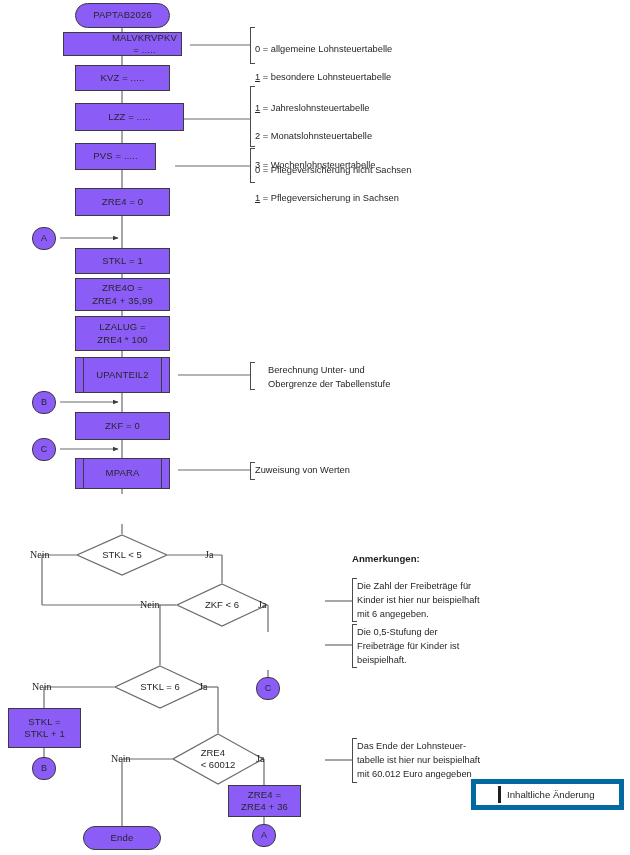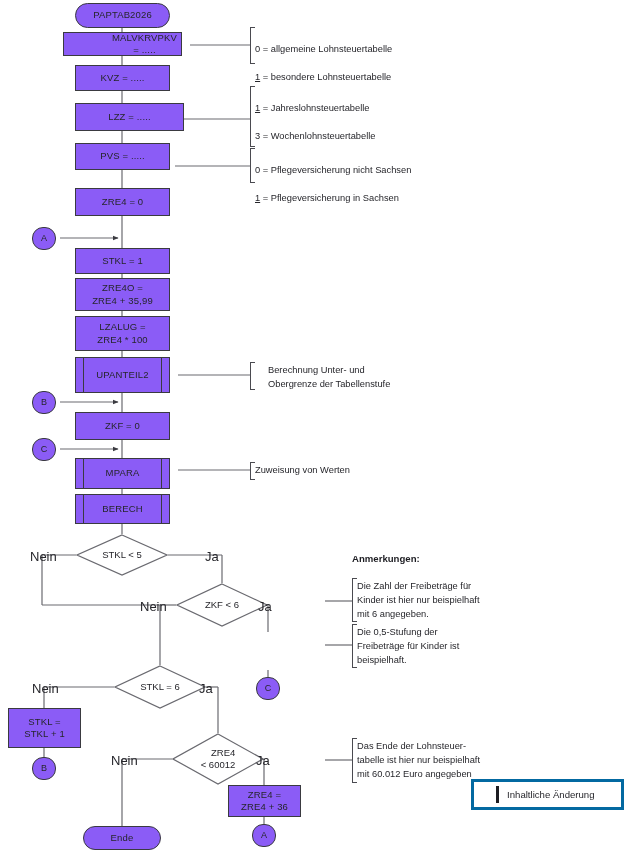--- a/index.html
+++ b/index.html
@@ -70,30 +70,31 @@
   }
   .decision .dlabel {
     position: absolute;
     left: 0;
     top: 0;
     right: 0;
     bottom: 0;
     display: flex;
     align-items: center;
     justify-content: center;
-    text-align: right;
+    text-align: left;
     color: #26262b;
     font-size: 9.5px;
     line-height: 1.25;
   }
   .edgelabel {
     position: absolute;
     color: #26262b;
-    font-size: 13px;
+    font-size: 10px;
     white-space: nowrap;
+    font-family: Liberation Serif, serif;
   }
   .note {
     position: absolute;
     color: #26262b;
     font-size: 9.3px;
     line-height: 1.52;
     white-space: pre-line;
     padding-left: 5px;
   }
   .note-bracket {
@@ -106,21 +107,21 @@
   .heading {
     position: absolute;
     color: #1d1d22;
     font-size: 9.6px;
     font-weight: bold;
     white-space: nowrap;
   }
   .legendbox {
     position: absolute;
     box-sizing: border-box;
-    border: 3px solid #0369a1;
+    border: 5px solid #0369a1;
     background: #ffffff;
     display: flex;
     align-items: center;
   }
   .legendbar {
     width: 2.6px;
     height: 17px;
     background: #1d1d22;
     margin-left: 22px;
   }
@@ -216,21 +217,21 @@
   </div>
 
   <div class="node process" style="left:75px; top:65px; width:95px; height:26px;">
     <span>KVZ = .....</span>
   </div>
 
   <div class="node process" style="left:75px; top:103px; width:109px; height:28px;">
     <span>LZZ = .....</span>
   </div>
 
-  <div class="node process" style="left:75px; top:143px; width:95px; height:27px;">
+  <div class="node process" style="left:75px; top:143px; width:81px; height:27px;">
     <span>PVS = .....</span>
   </div>
 
   <div class="node process" style="left:75px; top:188px; width:95px; height:28px;">
     <span>ZRE4 = 0</span>
   </div>
 
   <div class="node process" style="left:75px; top:248px; width:95px; height:26px;">
     <span>STKL = 1</span>
   </div>
@@ -250,23 +251,20 @@
   </div>
 
   <div class="node process" style="left:75px; top:412px; width:95px; height:28px;">
     <span>ZKF = 0</span>
   </div>
 
   <div class="node subroutine" style="left:75px; top:458px; width:95px; height:31px;">
     <span>MPARA</span>
   </div>
 
-  <div class="node subroutine" style="left:75px; top:494px; width:95px; height:30px;">
-    <span>BERECH</span>
-  </div>
 
 
   <div class="node process" style="left:8px; top:708px; width:73px; height:40px; white-space:pre-line;">
     <span>STKL =
 STKL + 1</span>
   </div>
 
   <div class="node process" style="left:228px; top:785px; width:73px; height:32px; white-space:pre-line;">
     <span>ZRE4 =
 ZRE4 + 36</span>
@@ -338,20 +336,21 @@
 
   <div class="note-bracket" style="left:250px; top:27px; height:37px;"></div>
   <div class="note" style="left:250px; top:28px; width:250px;">
     <div><span>0</span><span> = allgemeine Lohnsteuertabelle</span></div>
     <div><span class="uline">1</span><span> = besondere Lohnsteuertabelle</span></div>
   </div>
 
   <div class="note-bracket" style="left:250px; top:86px; height:61px;"></div>
   <div class="note" style="left:250px; top:87px; width:250px;">
     <div><span class="uline">1</span><span> = Jahreslohnsteuertabelle</span></div>
+    <div><span>2</span><span> = Monatslohnsteuertabelle</span></div>
     <div><span>3</span><span> = Wochenlohnsteuertabelle</span></div>
   </div>
 
   <div class="note-bracket" style="left:250px; top:148px; height:35px;"></div>
   <div class="note" style="left:250px; top:149px; width:250px;">
     <div><span>0</span><span> = Pflegeversicherung nicht Sachsen</span></div>
     <div><span class="uline">1</span><span> = Pflegeversicherung in Sachsen</span></div>
   </div>
 
   <div class="note-bracket" style="left:250px; top:362px; height:28px;"></div>

